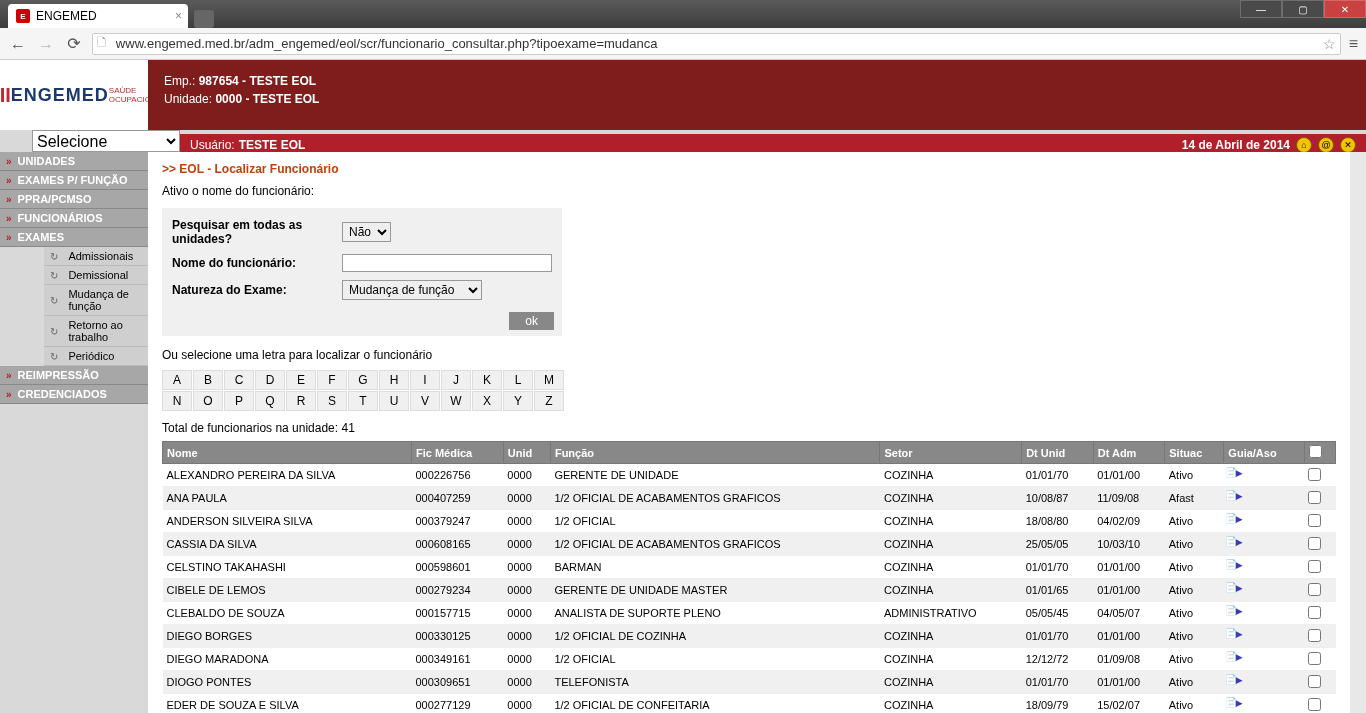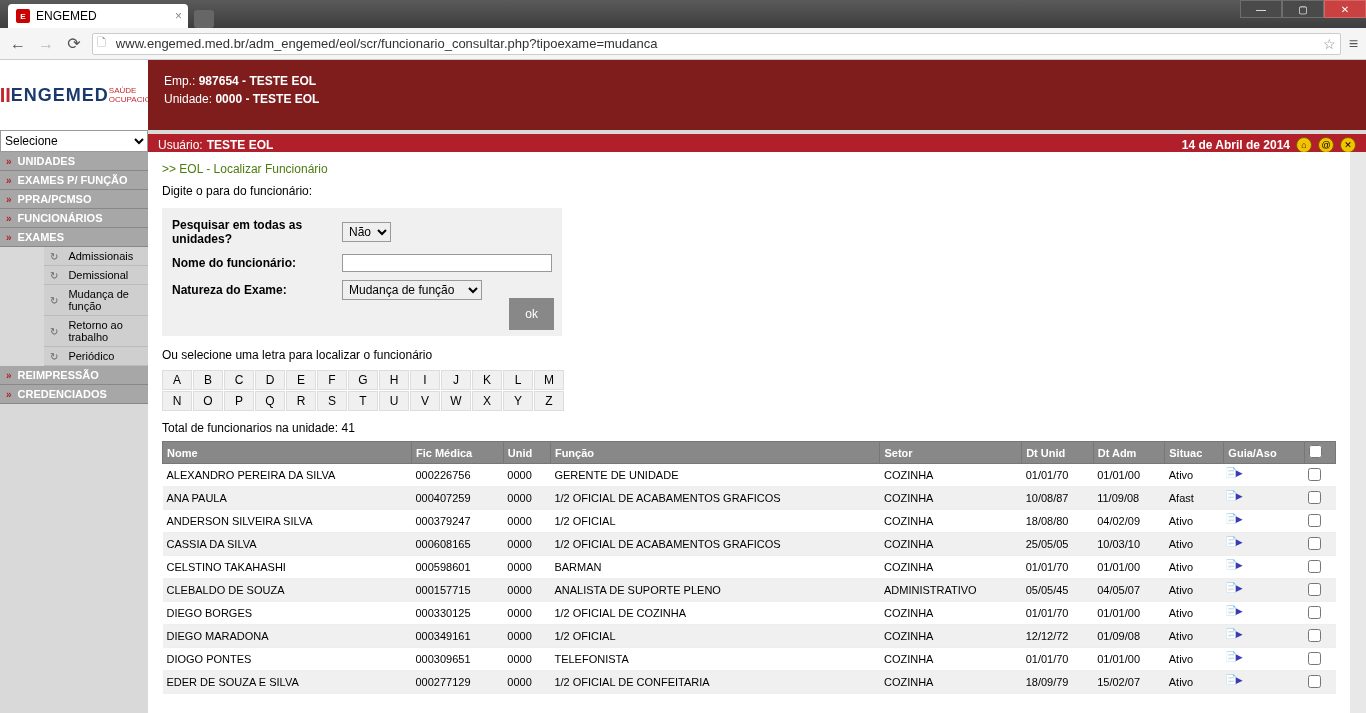--- a/index.html
+++ b/index.html
@@ -26,42 +26,42 @@
 .page { background: #d9d9d9; height: calc(713px - 60px); display: flex; flex-direction: column; }
 .page-top { display: flex; }
 .logo-box { width: 148px; height: 70px; background: #fff; display: flex; align-items: center; justify-content: center; }
 .logo-main { font-weight: bold; color: #1a3a6e; font-size: 18px; letter-spacing: 1px; }
 .logo-icon { color: #c1272d; font-size: 20px; font-weight: bold; }
 .logo-sub { color: #c1272d; font-size: 8px; }
 .header-info { flex: 1; background: #7f1d1d; color: #fff; padding: 12px 16px; font-size: 12px; line-height: 1.5; }
 .header-info b { color:#fff; }
 
 .header-bar { display: flex; align-items: center; height: 22px; }
-.select-box { width: 148px; height: 22px; background: #fff; border: 1px solid #999; font-size: 12px; }
+.select-box { width: 148px; height: 22px; background: #fff; border: 1px solid #999; font-size: 16px; margin-left: 32px; }
 .red-bar { flex: 1; background: #b1202a; color: #fff; display: flex; align-items: center; justify-content: space-between; height: 22px; padding: 0 10px; margin-top: 8px; }
 .red-bar-left { display:flex; gap:4px; }
 .red-bar-right { display:flex; align-items:center; gap:6px; }
 .round-icon { width:16px; height:16px; border-radius:50%; background:#f3c200; border:1px solid #7a5a00; display:flex; align-items:center; justify-content:center; font-size:9px; color:#000; cursor:pointer; }
 
 .main-area { display: flex; flex: 1; overflow:hidden; }
 .sidebar { width: 148px; background: #d9d9d9; }
 .side-item-main { background: #a7a7a7; color: #fff; font-weight: bold; font-size: 11px; padding: 3px 6px; border-bottom: 1px solid #888; display: flex; align-items: center; gap: 6px; cursor:pointer; }
 .side-item-main .arrow { color: #b1202a; font-size:10px; }
 .side-item-sub { background: #cfcfcf; color: #000; font-size: 11px; padding: 3px 6px 3px 20px; border-bottom: 1px solid #bbb; display: flex; align-items: center; gap: 6px; cursor:pointer;margin-left:44px; }
 .side-item-sub::before { content: "↻"; color:#666; font-size:10px; margin-left:-14px; margin-right:4px; }
 
 .content { flex: 1; background: #fff; padding: 10px 14px; overflow-y:auto; font-size:12px; }
-.crumb { color: #4d7c0f; font-size: 12px; font-weight: normal; margin-bottom: 8px; }
+.crumb { color: #c2410c; font-size: 12px; font-weight: bold; margin-bottom: 8px; }
 .prompt { font-size: 12px; margin-bottom: 10px; }
 .search-box { background: #f0f0f0; padding: 10px; width: 400px; position:relative; }
 .search-row { display: flex; align-items: center; margin-bottom: 8px; gap: 10px; }
 .search-row label { width: 160px; font-weight: bold; font-size: 12px; }
 .search-row input[type=text] { flex:1; height:18px; border:1px solid #999; }
 .search-row select { border:1px solid #999; font-size:12px; padding:1px 2px; }
-.ok-btn { background: #888; color: #fff; border: none; padding: 9px 16px; font-size: 12px; cursor:pointer; position:absolute; right:8px; bottom:6px;margin-left:13px; }
+.ok-btn { background: #888; color: #fff; border: none; padding: 2px 16px; font-size: 12px; cursor:pointer; position:absolute; right:8px; bottom:6px;margin-left:13px; }
 .or-line { margin: 12px 0 8px; font-size: 12px; }
 
 .alpha { display:grid; grid-template-columns: repeat(13, 30px); gap:1px; margin-bottom:10px; }
 .alpha-cell { background:#f0f0f0; text-align:center; padding:2px 0; font-size:12px; cursor:pointer; border:1px solid #ddd; }
 .total-line { font-size: 12px; margin-bottom: 6px; }
 
 .grid { width: 100%; border-collapse: collapse; font-size: 11px; }
 .grid th { background: #888; color: #fff; text-align: left; padding: 3px 4px; font-weight: bold; border:1px solid #777; }
 .grid td { padding: 3px 4px; border-bottom: 1px solid #eee; }
 .grid tr:nth-child(even) td { background: #f0f0f0; }
@@ -172,21 +172,21 @@
           <span>REIMPRESSÃO</span>
         </div>
         <div class="side-item-main">
           <span class="arrow">»</span>
           <span>CREDENCIADOS</span>
         </div>
       </div>
 
     <div class="content">
       <div class="crumb">&gt;&gt; EOL - Localizar Funcionário</div>
-      <div class="prompt">Digite o para do funcionário:</div>
+      <div class="prompt">Ativo o nome do funcionário:</div>
 
       <div class="search-box">
         <div class="search-row">
           <label>Pesquisar em todas as unidades?</label>
           <select><option>Não</option></select>
         </div>
         <div class="search-row">
           <label>Nome do funcionário:</label>
           <input type="text" style="">
         </div>
@@ -299,20 +299,32 @@
               <td>0000</td>
               <td>BARMAN</td>
               <td>COZINHA</td>
               <td>01/01/70</td>
               <td>01/01/00</td>
               <td>Ativo</td>
               <td><span class="guia-icon"></span></td>
               <td><input type="checkbox" class="chk" style=""></td>
             </tr>
             <tr>
+              <td>CIBELE DE LEMOS</td>
+              <td>000279234</td>
+              <td>0000</td>
+              <td>GERENTE DE UNIDADE MASTER</td>
+              <td>COZINHA</td>
+              <td>01/01/65</td>
+              <td>01/01/00</td>
+              <td>Ativo</td>
+              <td><span class="guia-icon"></span></td>
+              <td><input type="checkbox" class="chk" style=""></td>
+            </tr>
+            <tr>
               <td>CLEBALDO DE SOUZA</td>
               <td>000157715</td>
               <td>0000</td>
               <td>ANALISTA DE SUPORTE PLENO</td>
               <td>ADMINISTRATIVO</td>
               <td>05/05/45</td>
               <td>04/05/07</td>
               <td>Ativo</td>
               <td><span class="guia-icon"></span></td>
               <td><input type="checkbox" class="chk" style=""></td>

